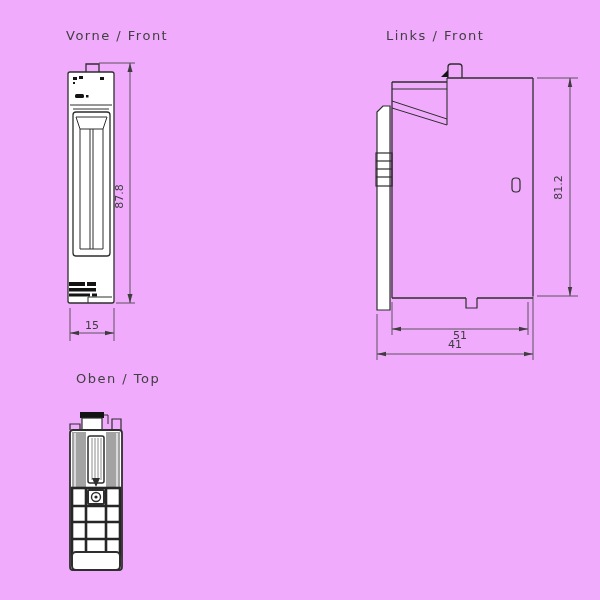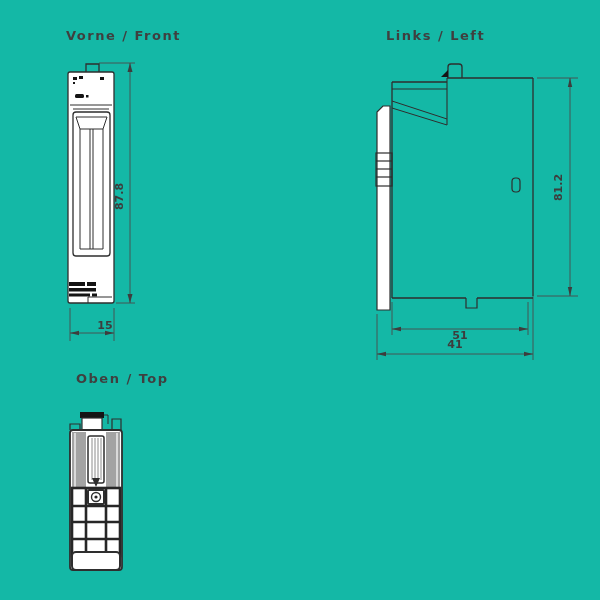--- a/index.html
+++ b/index.html
@@ -1,17 +1,17 @@
 <!DOCTYPE html>
 <html><head>
 <meta charset="utf-8">
 <style>
   html,body{margin:0;padding:0;background:#fff;}
-  #canvas{position:relative;width:600px;height:600px;background:#14b8a6;overflow:hidden;
-          font-family:"DejaVu Sans",sans-serif;font-weight:bold;}
+  #canvas{position:relative;width:600px;height:600px;background:#f0abfc;overflow:hidden;
+          font-family:"DejaVu Sans",sans-serif;}
   #linework{position:absolute;left:0;top:0;}
   .view-title{position:absolute;font-size:13px;letter-spacing:1.5px;color:#3f3f3f;white-space:nowrap;}
   .dim-label{position:absolute;font-size:11px;color:#3d3d3d;text-align:center;white-space:nowrap;}
   .dim-vert{transform:rotate(-90deg);}
 </style>
 </head>
 <body>
 
 <div id="canvas">
 
@@ -155,21 +155,21 @@
       </g>
       <rect x="88" y="490" width="16" height="14" rx="1" stroke-width="2"></rect>
       <circle cx="96" cy="497" r="4.5" stroke-width="1.4" fill="#fff"></circle>
       <circle cx="96" cy="497" r="1.6" fill="#262626" stroke="none"></circle>
 
       <rect x="72" y="552" width="48" height="18" rx="4" fill="#fff" stroke-width="2"></rect>
     </g>
   </svg>
 
   <div class="view-title" style="left:66px;top:28px;">Vorne / Front</div>
-  <div class="view-title" style="left:386px;top:28px;">Links / Left</div>
+  <div class="view-title" style="left:386px;top:28px;">Links / Front</div>
   <div class="view-title" style="left:76px;top:371px;">Oben / Top</div>
 
   <div class="dim-label dim-vert" style="left:102px;top:190px;width:34px;">87.8</div>
-  <div class="dim-label" style="left:91px;top:319px;width:28px;">15</div>
+  <div class="dim-label" style="left:78px;top:319px;width:28px;">15</div>
   <div class="dim-label dim-vert" style="left:541px;top:181px;width:34px;">81.2</div>
   <div class="dim-label" style="left:442px;top:329px;width:36px;">51</div>
   <div class="dim-label" style="left:437px;top:338px;width:36px;">41</div>
 </div>
 
 </body></html>

